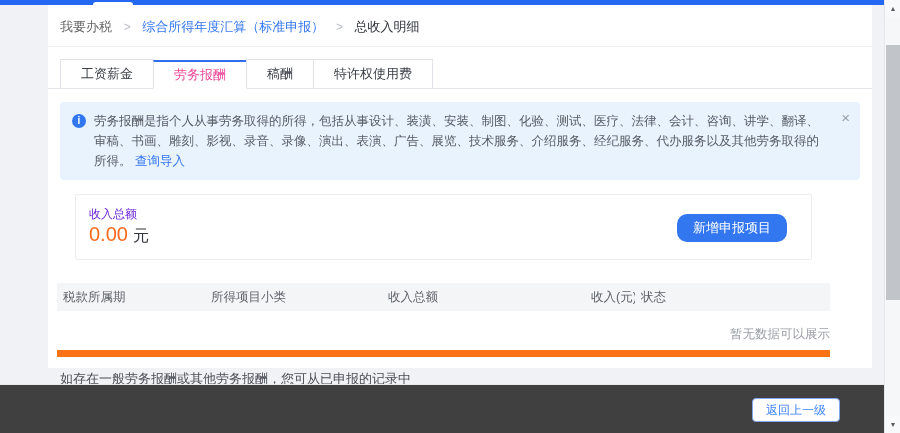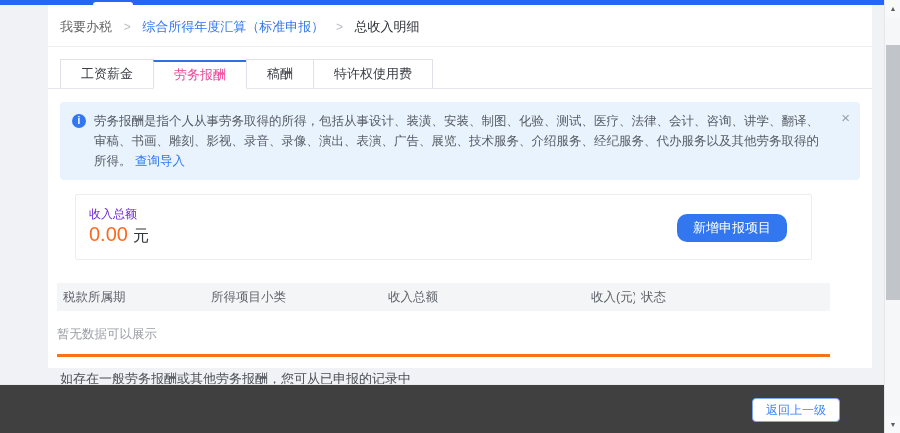--- a/index.html
+++ b/index.html
@@ -52,22 +52,22 @@
   .summary-unit { font-size:16px; color:#33363c; margin-left:5px; }
   .add-btn { position:absolute; right:24px; top:19px; height:28px; padding:0 16px; background:#3377f0; color:#fff;
             font-size:13px; border:none; border-radius:10px; line-height:28px; cursor:pointer;
             font-family:"Liberation Sans","DejaVu Sans",sans-serif; }
 
   .table { margin:23px 0 0 9px; width:773px; }
   .thead { display:flex; background:#f4f5f7; height:28px; align-items:center; font-size:12.5px; color:#5f646b; }
   .th { padding-left:6px; overflow:hidden; white-space:nowrap; }
   .th-1 { width:148px; } .th-2 { width:177px; } .th-3 { width:203px; }
   .th-4 { width:50px; } .th-5 { width:82px; } .th-6 { width:113px; }
-  .tbody-empty { height:46px; line-height:46px; text-align:left; color:#9b9ea5; font-size:12.5px;
-            border-bottom:3px solid #f97316; }
+  .tbody-empty { height:46px; line-height:46px; text-align:right; color:#9b9ea5; font-size:12.5px;
+            border-bottom:7px solid #f97316; }
 
   .note { margin:12px 0 0 12px; font-size:13px; color:#4b4f56; line-height:19px; }
   .note-link { color:#3377f0; cursor:pointer; }
 
   .footer { position:absolute; left:0; top:384px; width:884px; height:49px; background:#404040; border-top:1px solid #eaeaec; }
   .back-btn { position:absolute; right:44px; top:13px; height:24px; padding:0 13px; background:#fff;
             border:1px solid #7fa6f2; border-radius:4px; color:#3b82f6; font-size:12px; line-height:22px; cursor:pointer;
             font-family:"Liberation Sans","DejaVu Sans",sans-serif; }
 </style>
 </head>

